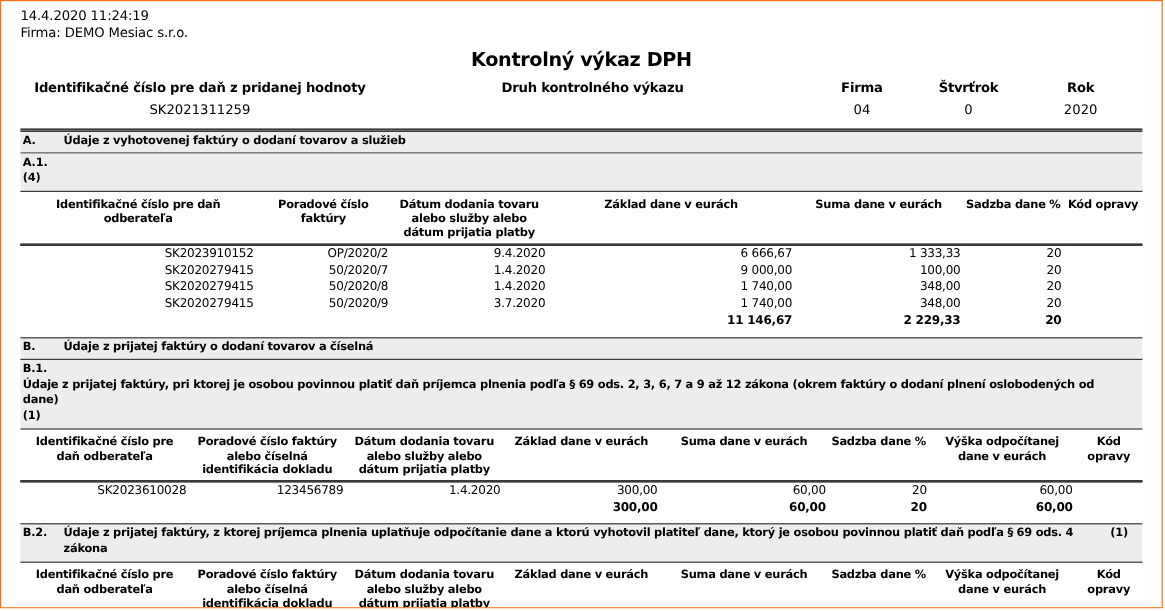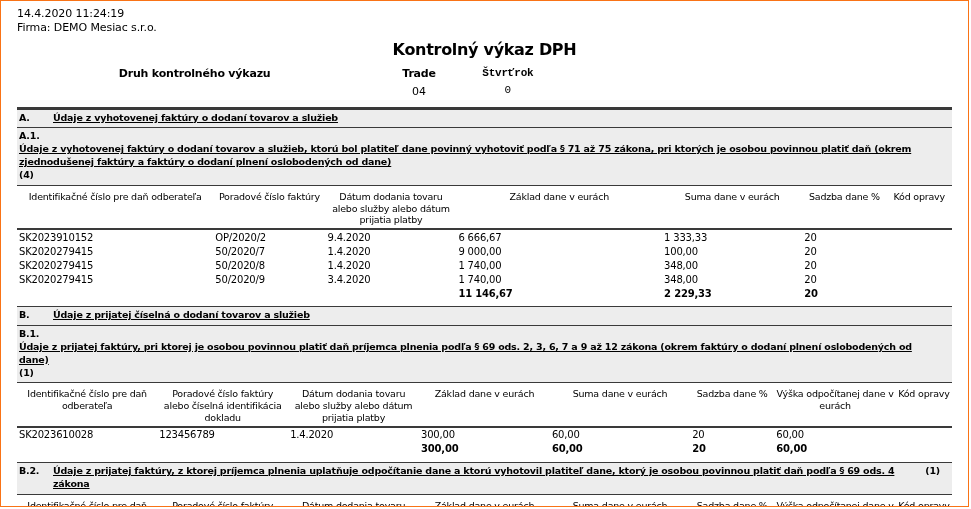--- a/index.html
+++ b/index.html
@@ -7,78 +7,85 @@
   .page {
     position:relative; width:969px; height:507px; box-sizing:border-box;
     border:1px solid #f97316; background:#fff; padding:6px 16px 0 16px; overflow:hidden;
   }
   .top-meta { font-size:11px; line-height:1.3; letter-spacing:-0.1px; }
   .title { text-align:center; font-size:16px; font-weight:bold; margin:4px 0 2px 0; letter-spacing:-0.3px; }
   .meta-row { display:flex; margin-top:8px; }
   .meta-col { text-align:center; }
   .meta-col .ml { font-size:11px; font-weight:bold; letter-spacing:-0.2px; }
   .meta-col .mv { font-size:11px; margin-top:5px; }
-  .w1{width:32%;} .w2{width:38%;} .w3{width:10%;} .w4{width:9%;font-family:Liberation Mono, monospace;} .w5{width:11%;}
+  .w1{width:32%;} .w2{width:38%;} .w3{width:10%;} .w4{width:9%;} .w5{width:11%;}
   .rule { border-top:2px solid #3a3a3a; margin-top:9px; }
 
   .band {
     display:flex; align-items:flex-start; background:#ededed;
     border-top:1px solid #3a3a3a; border-bottom:1px solid #3a3a3a;
     padding:2px 4px 3px 2px; font-size:9.5px; font-weight:bold;
     letter-spacing:-0.2px; line-height:1.35;
   }
   .band + .band { border-top:0;flex-direction:column; }
   .band-code { flex:none; width:34px; }
-  .band-text { flex:1; padding-right:10px;text-decoration:underline; }
+  .band-text { flex:1; padding-right:10px; }
   .band-count { flex:none; padding-right:8px; }
 
   table.tbl { width:100%; border-collapse:collapse; table-layout:fixed; margin-top:2px; margin-bottom:6px; }
   .tbl th {
-    font-size:9.5px; font-weight:normal; text-align:center; vertical-align:top;
+    font-size:9.5px; font-weight:bold; text-align:center; vertical-align:top;
     padding:3px 2px 2px 2px; letter-spacing:-0.2px; line-height:1.25;
     border-bottom:2px solid #3a3a3a;
   }
-  .tbl td { font-size:10px; text-align:left; padding:1.5px 2px; letter-spacing:-0.2px; }
+  .tbl td { font-size:10px; text-align:right; padding:1.5px 2px; letter-spacing:-0.2px; }
   .tbl tr.totals td { font-weight:bold; }
 </style>
 </head>
 <body>
 
 <div class="page">
 
   <div class="top-meta">
     <div>14.4.2020  11:24:19</div>
     <div>Firma: DEMO Mesiac s.r.o.</div>
   </div>
 
   <div class="title">Kontrolný výkaz DPH</div>
 
   <div class="meta-row">
+    <div class="meta-col w1">
+      <div class="ml">Identifikačné číslo pre daň z pridanej hodnoty</div>
+      <div class="mv">SK2021311259</div>
+    </div>
     <div class="meta-col w2">
       <div class="ml">Druh kontrolného výkazu</div>
     </div>
     <div class="meta-col w3">
-      <div class="ml">Trade</div>
+      <div class="ml">Firma</div>
       <div class="mv">04</div>
     </div>
     <div class="meta-col w4">
       <div class="ml">Štvrťrok</div>
       <div class="mv">0</div>
     </div>
+    <div class="meta-col w5">
+      <div class="ml">Rok</div>
+      <div class="mv">2020</div>
+    </div>
   </div>
 
   <div class="rule"></div>
 
   <div class="band">
     <span class="band-code">A.</span>
     <span class="band-text">Údaje z vyhotovenej faktúry o dodaní tovarov a služieb</span>
   </div>
   <div class="band">
     <span class="band-code">A.1.</span>
-    <span class="band-text">Údaje z vyhotovenej faktúry o dodaní tovarov a služieb, ktorú bol platiteľ dane povinný vyhotoviť podľa § 71 až 75 zákona, pri ktorých je osobou povinnou platiť daň (okrem zjednodušenej faktúry a faktúry o dodaní plnení oslobodených od dane)</span>
     <span class="band-count">(4)</span>
   </div>
 
   <table class="tbl">
     <colgroup>
       <col style="width:21%">
         <col style="width:12%">
         <col style="width:14%">
         <col style="width:22%">
       <col style="width:15%">
@@ -120,41 +127,41 @@
         <td>50/2020/8</td>
         <td>1.4.2020</td>
         <td>1 740,00</td>
         <td>348,00</td>
         <td>20</td>
         <td></td>
       </tr>
       <tr>
         <td>SK2020279415</td>
         <td>50/2020/9</td>
-        <td>3.4.2020</td>
+        <td>3.7.2020</td>
         <td>1 740,00</td>
         <td>348,00</td>
         <td>20</td>
         <td></td>
       </tr>
       <tr class="totals">
         <td></td>
         <td></td>
         <td></td>
         <td>11 146,67</td>
         <td>2 229,33</td>
         <td>20</td>
         <td></td>
       </tr>
     </tbody>
   </table>
 
   <div class="band">
     <span class="band-code">B.</span>
-    <span class="band-text">Údaje z prijatej číselná o dodaní tovarov a služieb</span>
+    <span class="band-text">Údaje z prijatej faktúry o dodaní tovarov a číselná</span>
   </div>
   <div class="band">
     <span class="band-code">B.1.</span>
     <span class="band-text">Údaje z prijatej faktúry, pri ktorej je osobou povinnou platiť daň príjemca plnenia podľa § 69 ods. 2, 3, 6, 7 a 9 až 12 zákona (okrem faktúry o dodaní plnení oslobodených od dane)</span>
     <span class="band-count">(1)</span>
   </div>
 
   <table class="tbl">
     <colgroup>
       <col style="width:15%">

